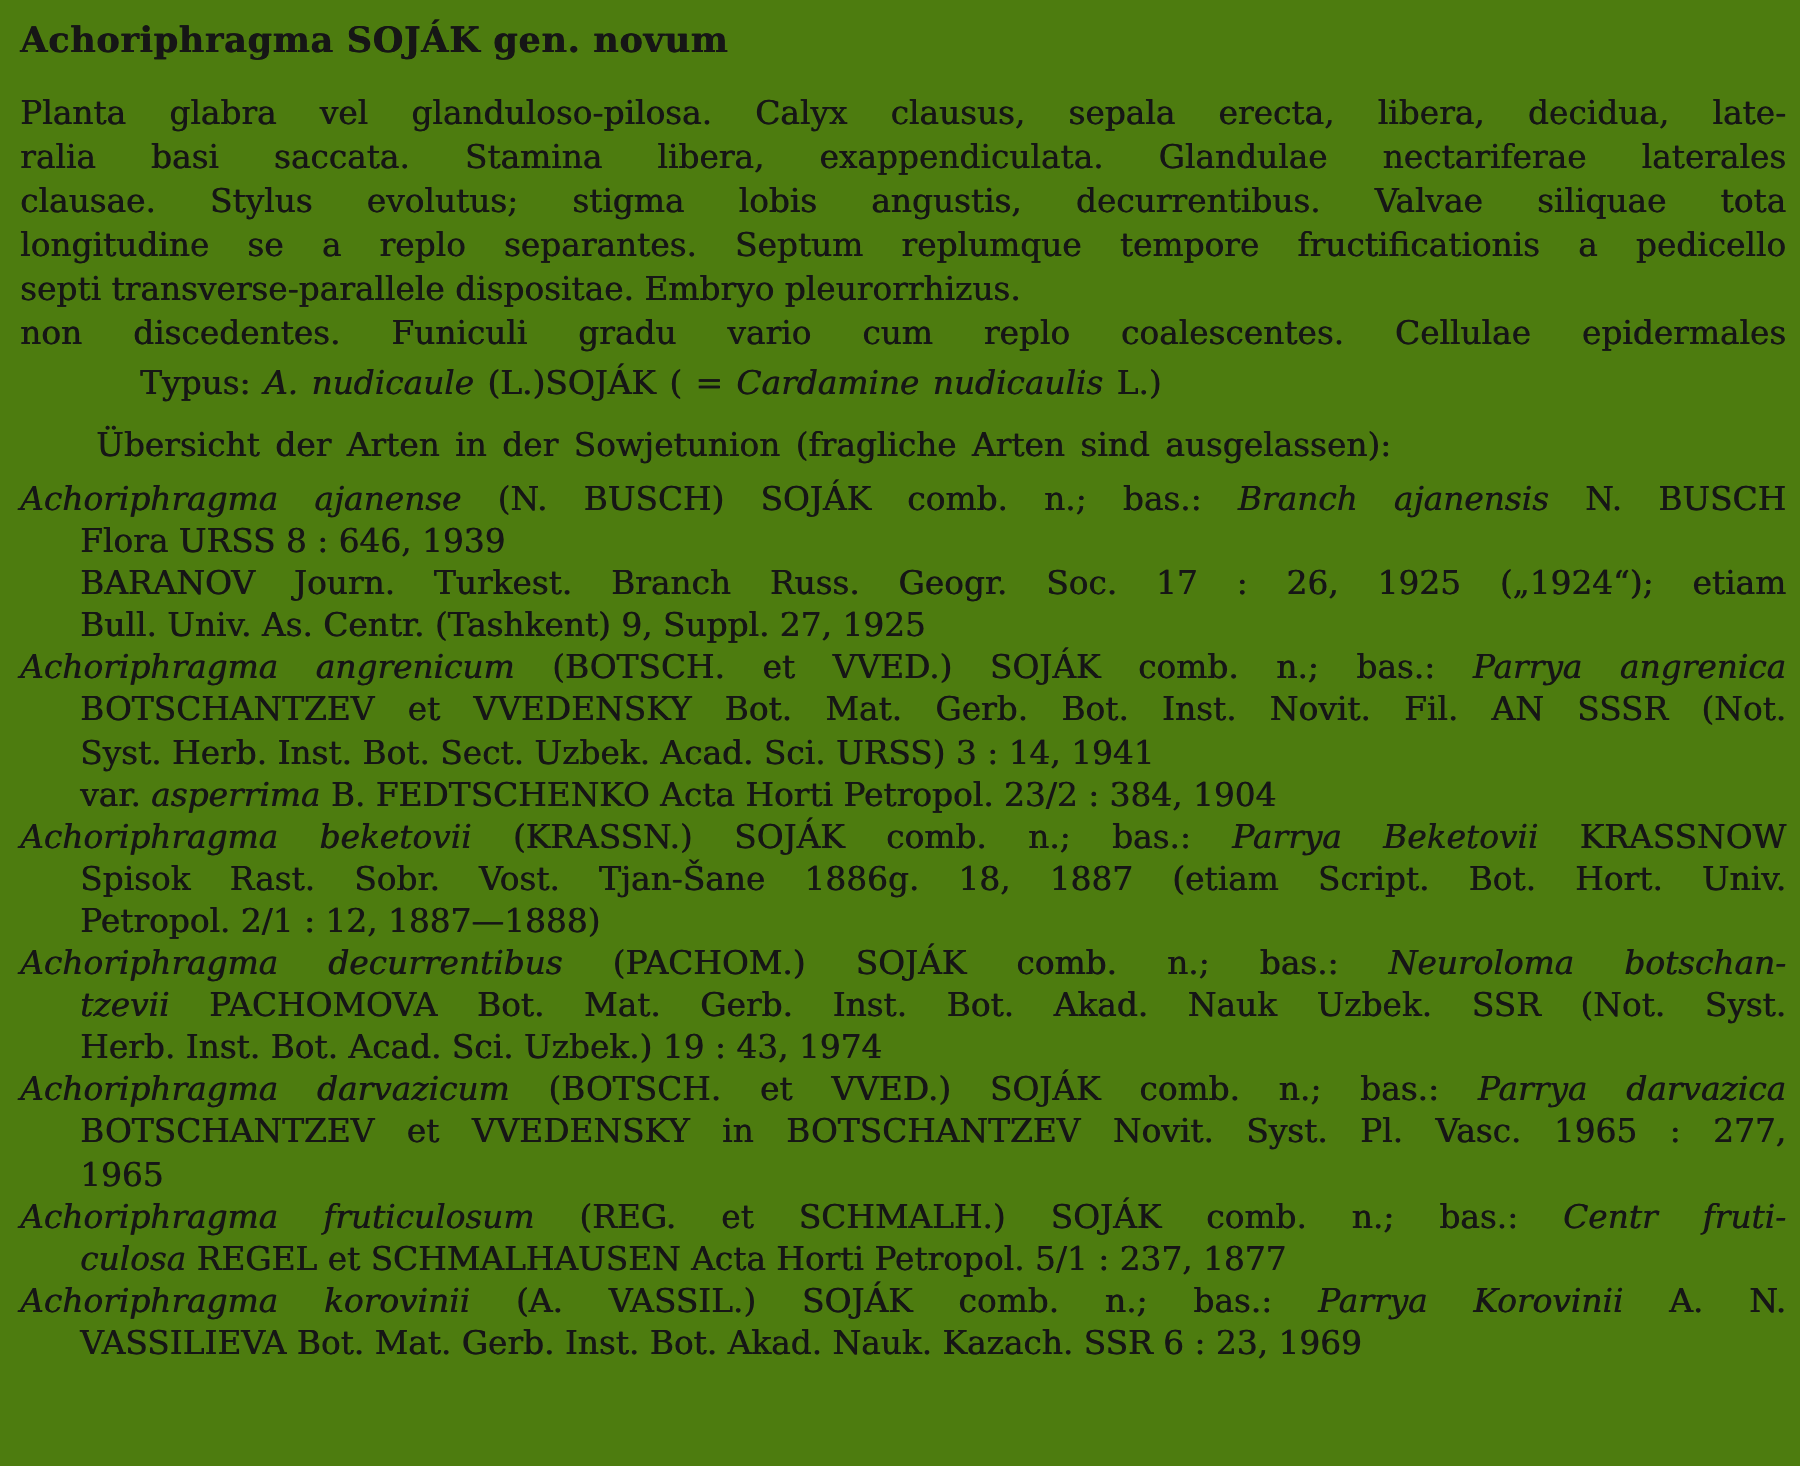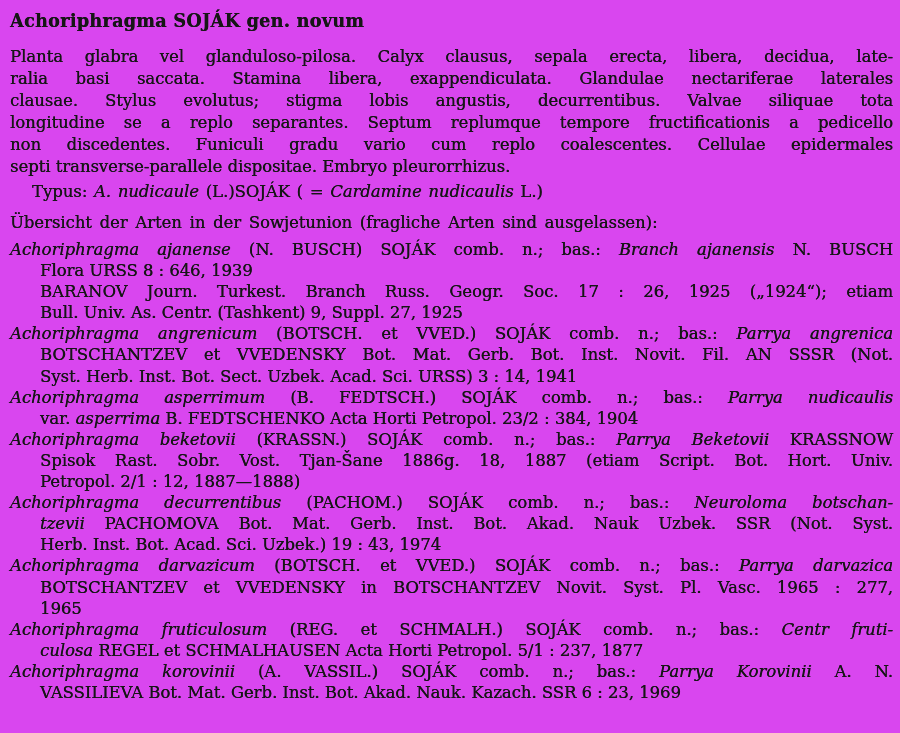--- a/index.html
+++ b/index.html
@@ -1,29 +1,29 @@
 <!DOCTYPE html>
 <html><head>
 <meta charset="utf-8">
 <style>
   html,body{margin:0;padding:0;background:#e8e8e4;}
   .page{
     width:900px;height:733px;box-sizing:border-box;
-    background:#d946ef;color:#161616;
+    background:#4d7c0f;color:#161616;
     padding:9px 7px 0 10px;
     font-family:"DejaVu Serif","Liberation Serif",serif;
     font-size:16.4px;
     text-shadow:0.3px 0 0 currentColor;
     overflow:hidden;
   }
   .title{
     font-size:17.6px;font-weight:bold;line-height:24px;
     letter-spacing:0.3px;
   }
-  .line{line-height:22px;white-space:nowrap;}
+  .line{line-height:22px;white-space:nowrap;margin-left:38px;}
   .wrapline{line-height:22px;}
   .j{white-space:normal;text-align:justify;text-align-last:justify;-moz-text-align-last:justify;text-justify:inter-word;}
   .diagnosis{margin-top:13px;}
   .typus{margin-top:3px;padding-left:22px;word-spacing:1.5px;}
   .overview{margin-top:9px;word-spacing:2.5px;}
   .entries{margin-top:5px;}
   .e-line{line-height:21.1px;white-space:nowrap;}
   .e-line.j{white-space:normal;}
   .ind{padding-left:30px;}
   .it{font-style:italic;}
@@ -33,22 +33,22 @@
 
 <div class="page">
 
   <div class="title">Achoriphragma SOJÁK gen. novum</div>
 
   <div class="diagnosis">
     <div class="wrapline j">Planta glabra vel glanduloso-pilosa. Calyx clausus, sepala erecta, libera, decidua, late-</div>
     <div class="wrapline j">ralia basi saccata. Stamina libera, exappendiculata. Glandulae nectariferae laterales</div>
     <div class="wrapline j">clausae. Stylus evolutus; stigma lobis angustis, decurrentibus. Valvae siliquae tota</div>
     <div class="wrapline j">longitudine se a replo separantes. Septum replumque tempore fructificationis a pedicello</div>
+    <div class="wrapline">septi transverse-parallele dispositae. Embryo pleurorrhizus.</div>
     <div class="wrapline j">non discedentes. Funiculi gradu vario cum replo coalescentes. Cellulae epidermales</div>
-    <div class="wrapline">septi transverse-parallele dispositae. Embryo pleurorrhizus.</div>
   </div>
 
   <div class="line typus">
     <span>Typus: </span><span class="it">A. nudicaule </span><span>(L.)SOJÁK ( = </span><span class="it">Cardamine nudicaulis </span><span>L.)</span>
   </div>
 
   <div class="line overview">Übersicht der Arten in der Sowjetunion (fragliche Arten sind ausgelassen):</div>
 
   <div class="entries">
 
@@ -62,21 +62,20 @@
       <div class="e-line ind"><span>Bull. Univ. As. Centr. (Tashkent) 9, Suppl. 27, 1925</span></div>
     </div>
 
     <div>
       <div class="e-line j"><span class="it">Achoriphragma angrenicum </span><span>(BOTSCH. et VVED.) SOJÁK comb. n.; bas.: </span><span class="it">Parrya angrenica</span></div>
       <div class="e-line j ind"><span>BOTSCHANTZEV et VVEDENSKY Bot. Mat. Gerb. Bot. Inst. Novit. Fil. AN SSSR (Not.</span></div>
       <div class="e-line ind"><span>Syst. Herb. Inst. Bot. Sect. Uzbek. Acad. Sci. URSS) 3 : 14, 1941</span></div>
     </div>
 
     <div>
-      <div class="e-line j"><span class="it">Achoriphragma asperrimum </span><span>(B. FEDTSCH.) SOJÁK comb. n.; bas.: </span><span class="it">Parrya nudicaulis</span></div>
       <div class="e-line ind"><span>var. </span><span class="it">asperrima </span><span>B. FEDTSCHENKO Acta Horti Petropol. 23/2 : 384, 1904</span></div>
     </div>
 
     <div>
       <div class="e-line j"><span class="it">Achoriphragma beketovii </span><span>(KRASSN.) SOJÁK comb. n.; bas.: </span><span class="it">Parrya Beketovii </span><span>KRASSNOW</span></div>
       <div class="e-line j ind"><span>Spisok Rast. Sobr. Vost. Tjan-Šane 1886g. 18, 1887 (etiam Script. Bot. Hort. Univ.</span></div>
       <div class="e-line ind"><span>Petropol. 2/1 : 12, 1887—1888)</span></div>
     </div>
 
     <div>

